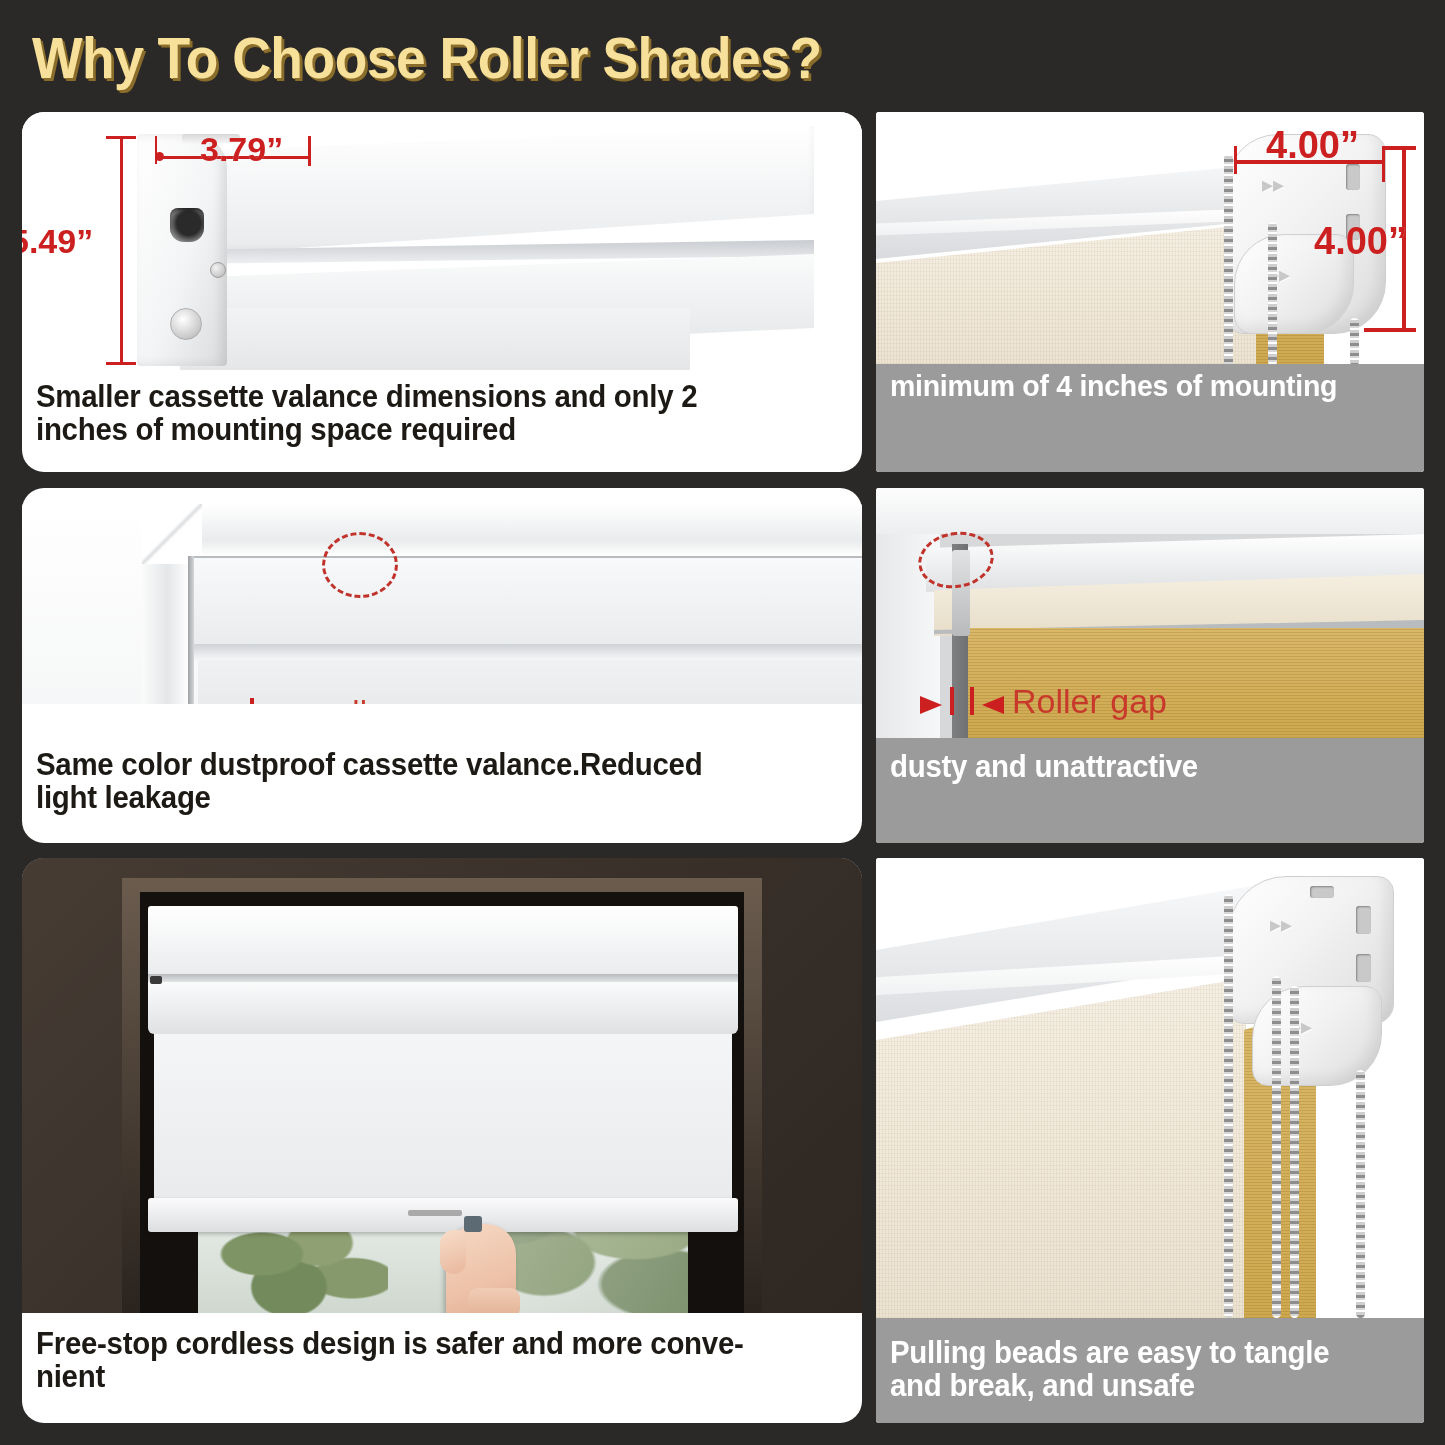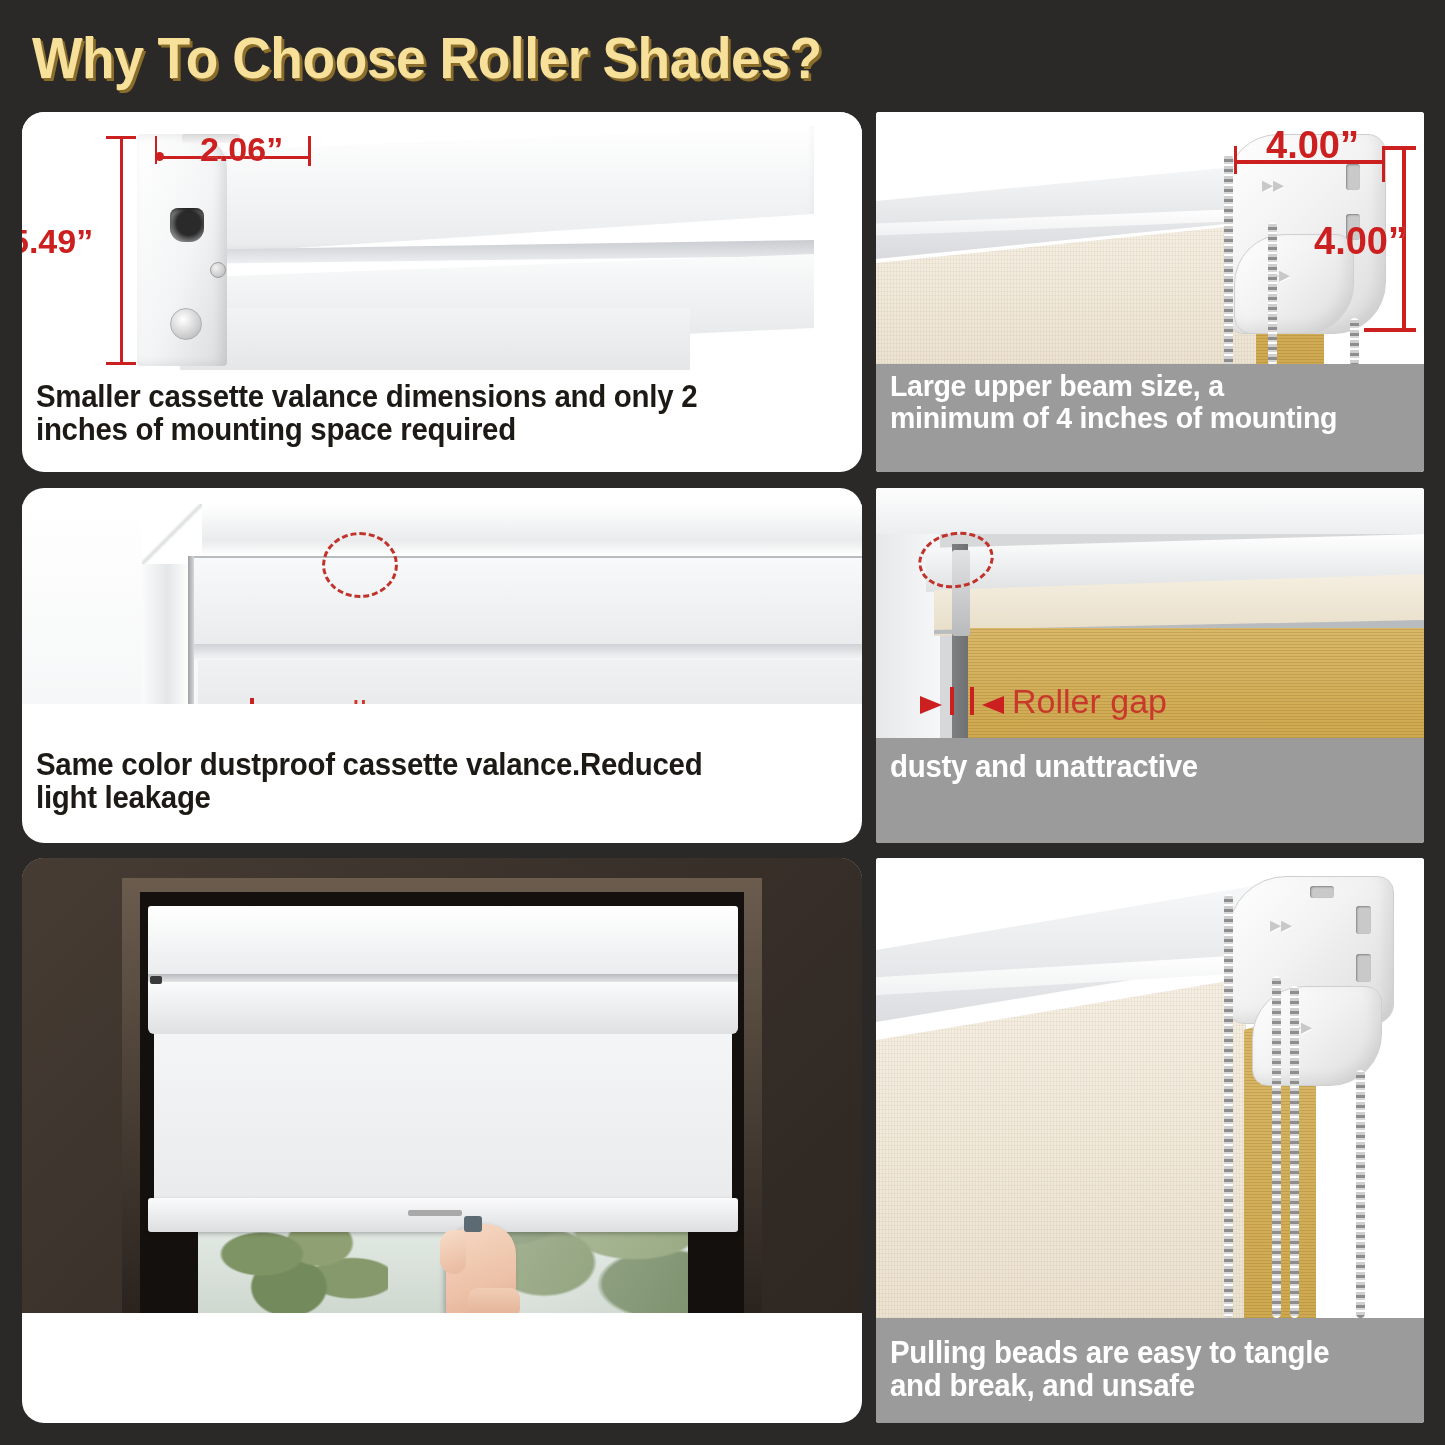--- a/index.html
+++ b/index.html
@@ -200,21 +200,21 @@
 
       <div style="position:absolute; left:160px; top:22px; width:58px; height:9px;
                   background:linear-gradient(180deg,#d8d8d8,#f4f4f4); border-radius:3px;"></div>
 
       <div style="position:absolute; left:133px; top:40px; width:9px; height:9px;
                   border-radius:50%; background:#cc1f1f;"></div>
 
       <div class="dim-line" style="left:133px; top:44px; width:155px; height:3px;"></div>
       <div class="dim-line" style="left:133px; top:24px; width:2px; height:28px;"></div>
       <div class="dim-line" style="left:286px; top:24px; width:3px; height:30px;"></div>
-      <div class="dim-text" style="left:178px; top:18px; font-size:34px;">2.06”</div>
+      <div class="dim-text" style="left:178px; top:18px; font-size:34px;">3.79”</div>
 
       <div class="dim-line" style="left:98px; top:24px; width:3px; height:228px;"></div>
       <div class="dim-line" style="left:84px; top:24px; width:30px; height:3px;"></div>
       <div class="dim-line" style="left:84px; top:250px; width:30px; height:3px;"></div>
       <div class="dim-text" style="left:-12px; top:110px; font-size:34px;">5.49”</div>
     </div>
 
     <div class="caption gold" style="height:102px; font-size:31px;">
       <span class="cap-line"><span class="cap-text">Smaller cassette valance dimensions and only 2</span></span>
       <span class="cap-line"><span class="cap-text">inches of mounting space required</span></span>
@@ -257,21 +257,20 @@
       <div class="dim-line" style="left:506px; top:34px; width:3px; height:36px;"></div>
       <div class="dim-text" style="left:390px; top:12px; font-size:38px;">4.00”</div>
 
       <div class="dim-line" style="left:526px; top:34px; width:4px; height:186px;"></div>
       <div class="dim-line" style="left:506px; top:34px; width:34px; height:4px;"></div>
       <div class="dim-line" style="left:488px; top:216px; width:52px; height:4px;"></div>
       <div class="dim-text" style="left:438px; top:108px; font-size:38px;">4.00”</div>
     </div>
 
     <div class="caption grey" style="height:108px; font-size:30px; padding-top:6px;">
-      <span class="cap-line"><span class="cap-text">Large upper beam size, a</span></span>
       <span class="cap-line"><span class="cap-text">minimum of 4 inches of mounting</span></span>
     </div>
   </div>
 
   <div class="panel left" style="left:22px; top:488px; width:840px; height:355px;">
 
     <div class="photo" style="height:200px; background:#e5e5e5;margin-top:16px;">
 
       <div style="position:absolute; left:0; top:0; width:840px; height:250px;
                   background:linear-gradient(180deg,#ffffff,#f4f5f6);"></div>
@@ -417,20 +416,24 @@
       <div style="position:absolute; left:418px; top:372px; width:26px; height:44px;
                   background:linear-gradient(160deg,#f8ddca,#e8b89c);
                   border-radius:14px 8px 12px 14px;"></div>
       <div style="position:absolute; left:446px; top:430px; width:52px; height:30px;
                   background:linear-gradient(180deg,#f1cdb5,#e2b194);
                   border-radius:10px;"></div>
       <div style="position:absolute; left:442px; top:358px; width:18px; height:16px;
                   background:#5c6b73; border-radius:3px;"></div>
     </div>
 
+    <div class="caption gold" style="height:110px; font-size:31px; padding-top:14px;">
+      <span class="cap-line"><span class="cap-text">Free-stop cordless design is safer and more conve-</span></span>
+      <span class="cap-line"><span class="cap-text">nient</span></span>
+    </div>
   </div>
 
   <div class="panel right" style="left:876px; top:858px; width:548px; height:565px;">
 
     <div class="photo" style="height:460px; background:#ffffff;">
 
       <div class="tex-white" style="position:absolute; left:-12px; top:26px; width:400px; height:140px;
                   clip-path: polygon(0 68px, 100% 0, 100% 74px, 0 140px);
                   background:linear-gradient(180deg,#f7f8f9,#dbdde0);"></div>
       <div style="position:absolute; left:-12px; top:96px; width:400px; height:42px;

